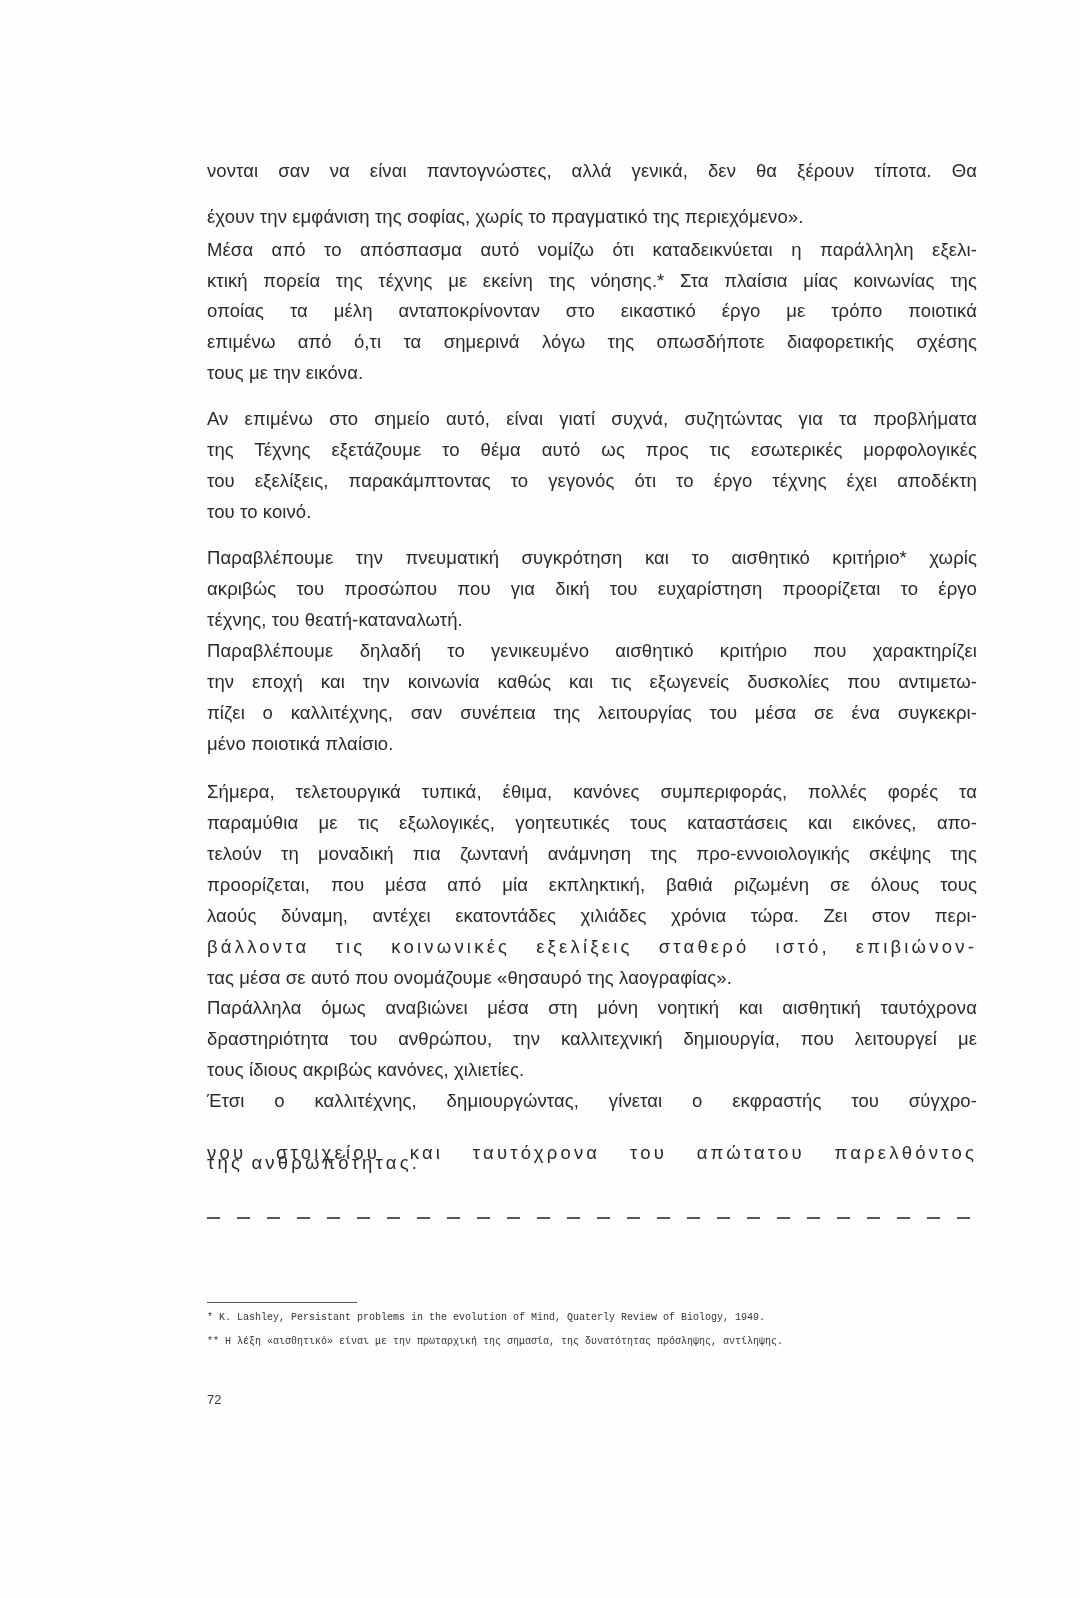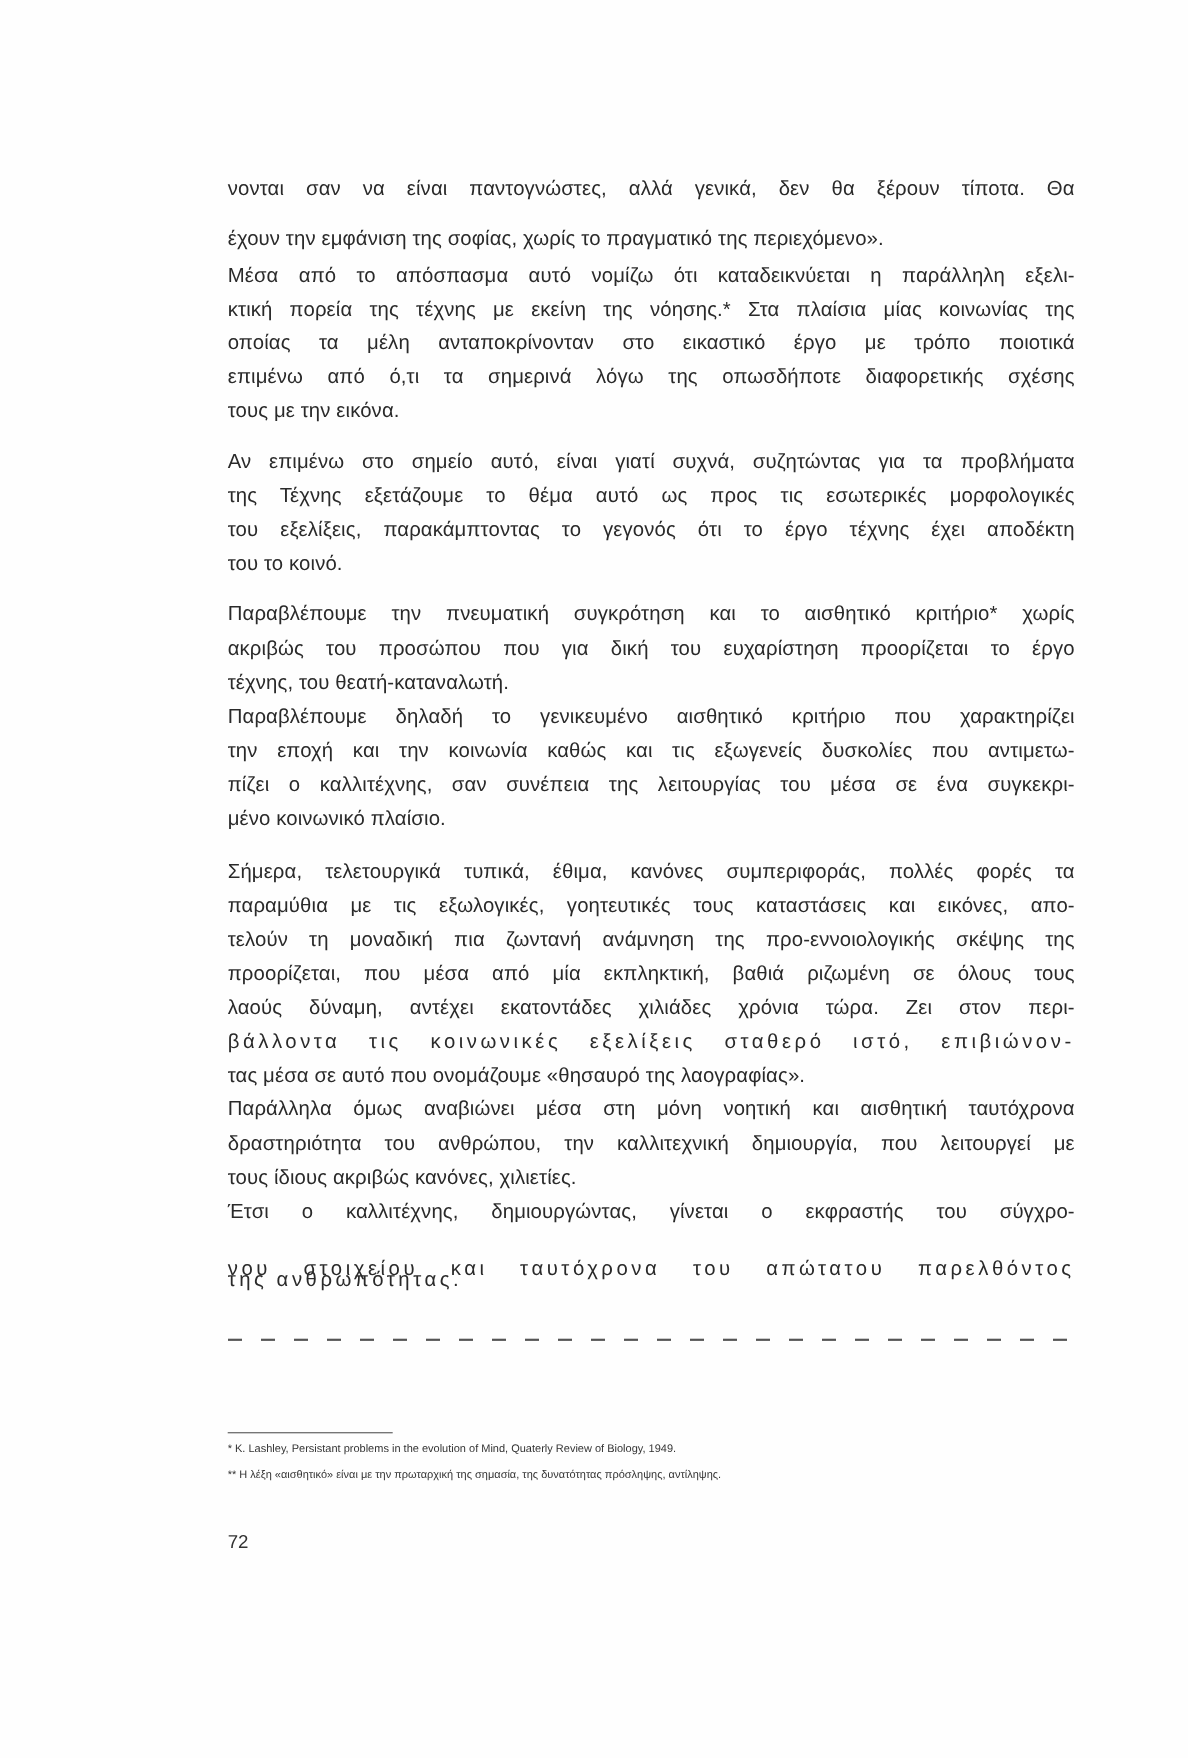--- a/index.html
+++ b/index.html
@@ -54,27 +54,27 @@
       height: 1px;
       background: #555;
     }
     .footnote {
       position: absolute;
       left: 0;
       font-size: 10px;
       line-height: 12px;
       color: #333;
       white-space: nowrap;
-      font-family: Liberation Sans, sans-serif;
+      font-family: Liberation Mono, monospace;
     }
     .page-number {
       position: absolute;
       left: 0;
       top: 1232px;
-      font-size: 17px;
+      font-size: 13px;
       color: #333;
       font-family: "Liberation Sans", sans-serif;
     }
   </style>
 </head>
 <body>
 
 <div class="page">
 
   <div class="line justify" style="top:0px">νονται σαν να είναι παντογνώστες, αλλά γενικά, δεν θα ξέρουν τίποτα. Θα</div>
@@ -90,21 +90,21 @@
   <div class="line justify" style="top:279px">της Τέχνης εξετάζουμε το θέμα αυτό ως προς τις εσωτερικές μορφολογικές</div>
   <div class="line justify" style="top:310px">του εξελίξεις, παρακάμπτοντας το γεγονός ότι το έργο τέχνης έχει αποδέκτη</div>
   <div class="line" style="top:341px">του το κοινό.</div>
 
   <div class="line justify" style="top:387px">Παραβλέπουμε την πνευματική συγκρότηση και το αισθητικό κριτήριο* χωρίς</div>
   <div class="line justify" style="top:418px">ακριβώς του προσώπου που για δική του ευχαρίστηση προορίζεται το έργο</div>
   <div class="line" style="top:449px">τέχνης, του θεατή-καταναλωτή.</div>
   <div class="line justify" style="top:480px">Παραβλέπουμε δηλαδή το γενικευμένο αισθητικό κριτήριο που χαρακτηρίζει</div>
   <div class="line justify" style="top:511px">την εποχή και την κοινωνία καθώς και τις εξωγενείς δυσκολίες που αντιμετω-</div>
   <div class="line justify" style="top:542px">πίζει ο καλλιτέχνης, σαν συνέπεια της λειτουργίας του μέσα σε ένα συγκεκρι-</div>
-  <div class="line" style="top:573px">μένο κοινωνικό πλαίσιο.</div>
+  <div class="line" style="top:573px">μένο ποιοτικά πλαίσιο.</div>
 
   <div class="line justify" style="top:621px">Σήμερα, τελετουργικά τυπικά, έθιμα, κανόνες συμπεριφοράς, πολλές φορές τα</div>
   <div class="line justify" style="top:652px">παραμύθια με τις εξωλογικές, γοητευτικές τους καταστάσεις και εικόνες, απο-</div>
   <div class="line justify" style="top:683px">τελούν τη μοναδική πια ζωντανή ανάμνηση της προ-εννοιολογικής σκέψης της</div>
   <div class="line justify" style="top:714px">προορίζεται, που μέσα από μία εκπληκτική, βαθιά ριζωμένη σε όλους τους</div>
   <div class="line justify" style="top:745px">λαούς δύναμη, αντέχει εκατοντάδες χιλιάδες χρόνια τώρα. Ζει στον περι-</div>
   <div class="line justify spaced" style="top:776px">βάλλοντα τις κοινωνικές εξελίξεις σταθερό ιστό, επιβιώνον-</div>
   <div class="line" style="top:807px">τας μέσα σε αυτό που ονομάζουμε «θησαυρό της λαογραφίας».</div>
   <div class="line justify" style="top:837px">Παράλληλα όμως αναβιώνει μέσα στη μόνη νοητική και αισθητική ταυτόχρονα</div>
   <div class="line justify" style="top:868px">δραστηριότητα του ανθρώπου, την καλλιτεχνική δημιουργία, που λειτουργεί με</div>

